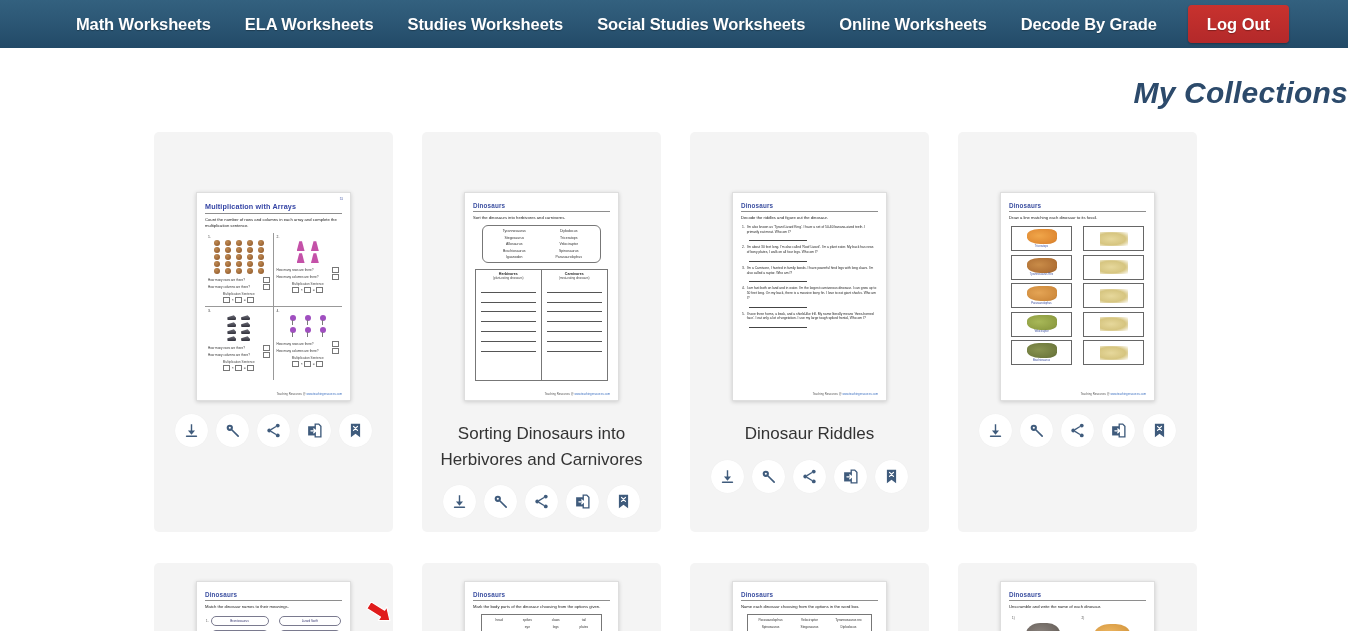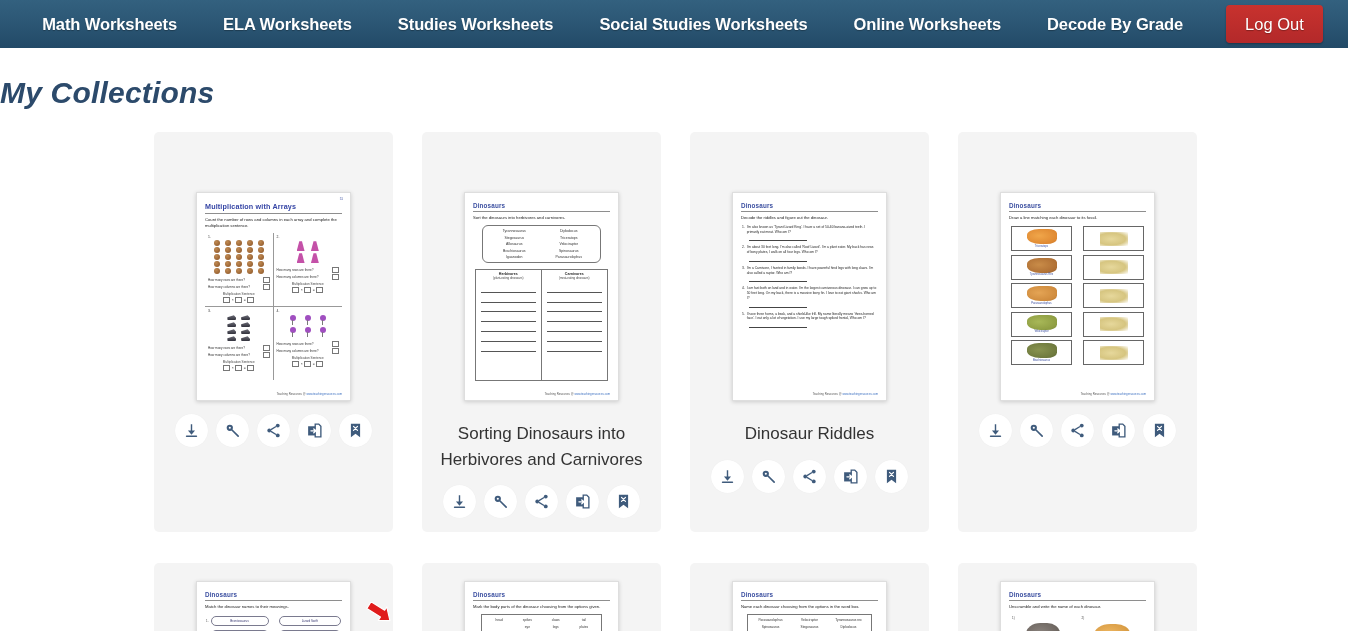--- a/index.html
+++ b/index.html
@@ -18,21 +18,20 @@
     height: 48px;
     background: linear-gradient(to bottom, #33617f 0%, #2d5876 40%, #224a67 100%);
     display: flex;
     align-items: stretch;
     justify-content: center;
   }
   .nav-inner {
     display: flex;
     align-items: stretch;
     height: 48px;
-    gap: 12px;
   }
   .nav-item {
     display: flex;
     align-items: center;
     padding: 0 17px;
     color: #ffffff;
     font-size: 16.5px;
     font-weight: bold;
     letter-spacing: -0.1px;
     white-space: nowrap;
@@ -42,30 +41,30 @@
   .nav-logout {
     display: flex;
     align-items: center;
     justify-content: center;
     margin: 5px 0 5px 14px;
     padding: 16px 19px;
     background: linear-gradient(to bottom, #c8322e 0%, #b3292a 100%);
     border-radius: 4px;
     color: #ffffff;
     font-size: 16.5px;
-    font-weight: normal;
+    font-weight: bold;
     white-space: nowrap;
     cursor: pointer;
     box-shadow: 0 1px 2px rgba(0,0,0,0.3);
     text-shadow: 0 1px 1px rgba(0,0,0,0.3);
   }
 
   
   .page-title {
-    text-align: left;
+    text-align: right;
     margin-top: 28px;
     color: #2c4a6b;
     font-size: 30px;
     font-style: italic;
     font-weight: bold;
     letter-spacing: 0.2px;
   }
 
   
   .grid {

